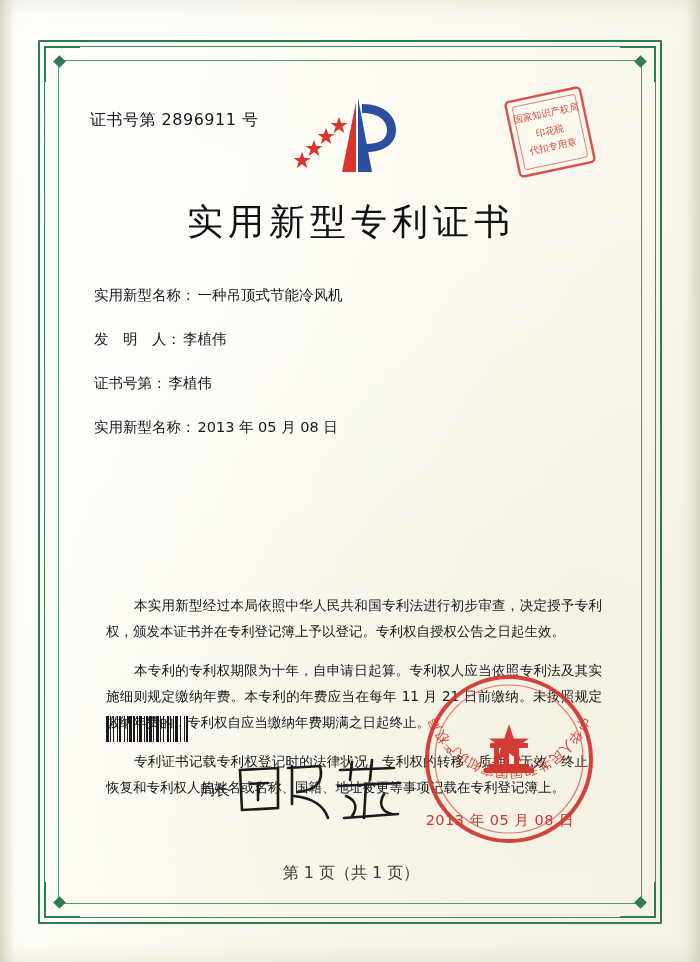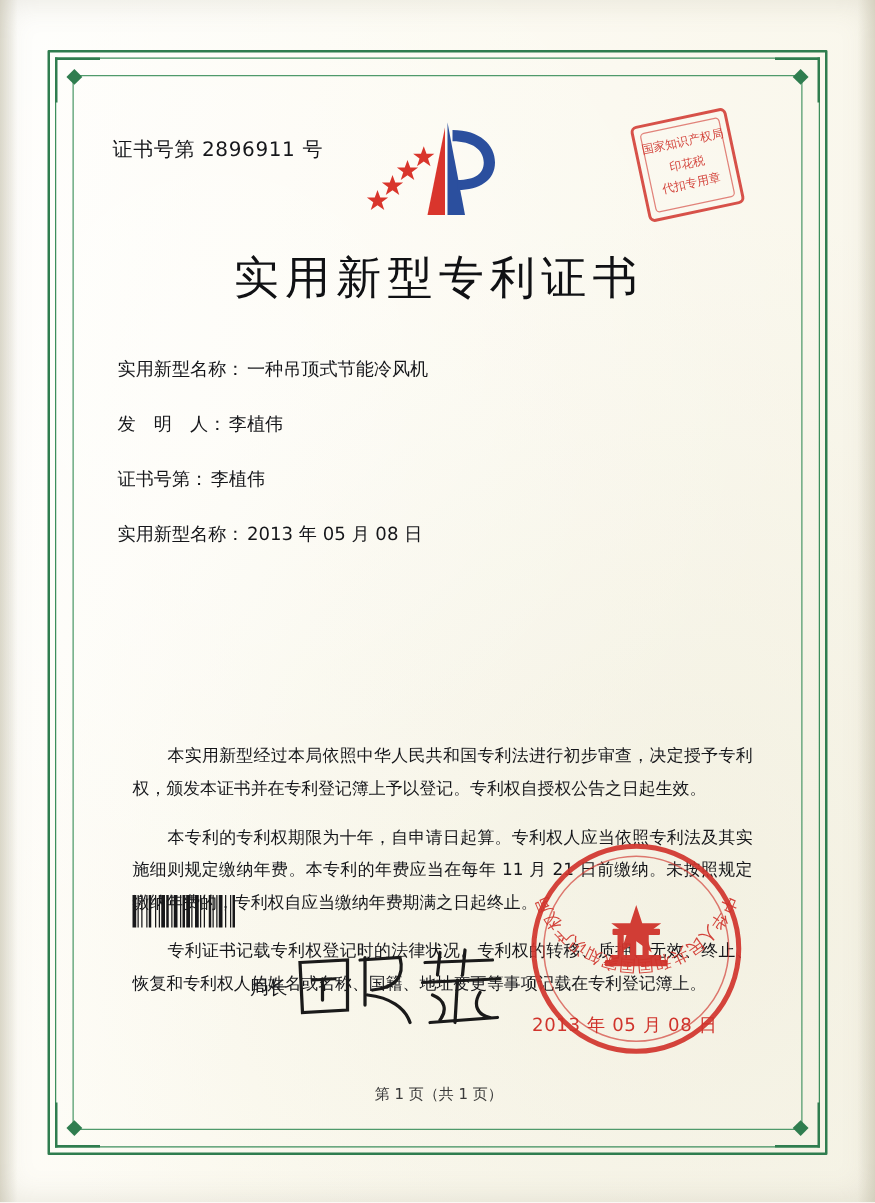--- a/index.html
+++ b/index.html
@@ -231,21 +231,21 @@
     font-family: "DejaVu Sans", sans-serif;
     letter-spacing: 0.5px;
   }
 
   .page-number {
     position: absolute;
     left: 0;
     right: 0;
     bottom: 8px;
     text-align: center;
-    font-size: 12px;
+    font-size: 16px;
     color: #3a3a3a;
     font-family: "DejaVu Sans", sans-serif;
   }
 
   .scan-line {
     position: absolute;
     left: 0;
     top: 0;
     bottom: 0;
     width: 14px;

